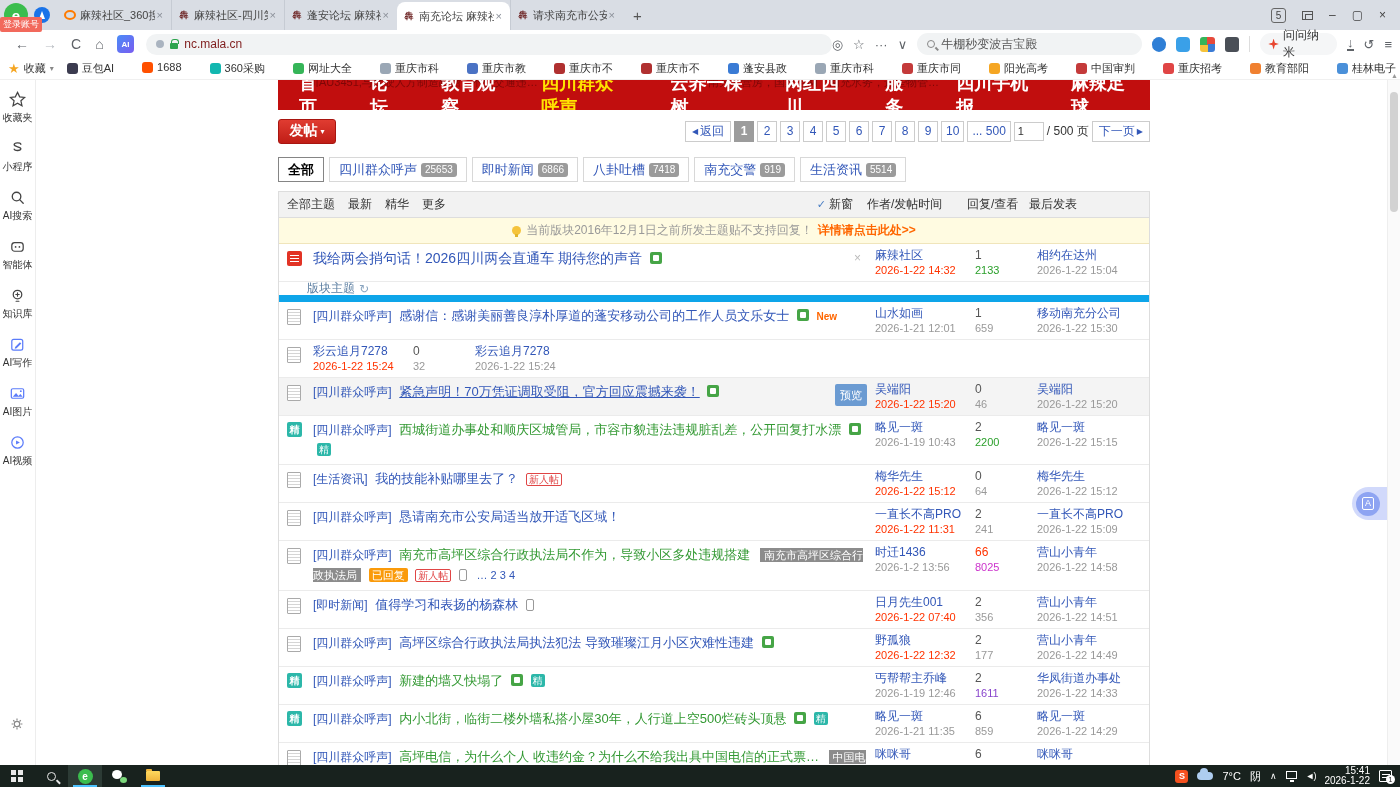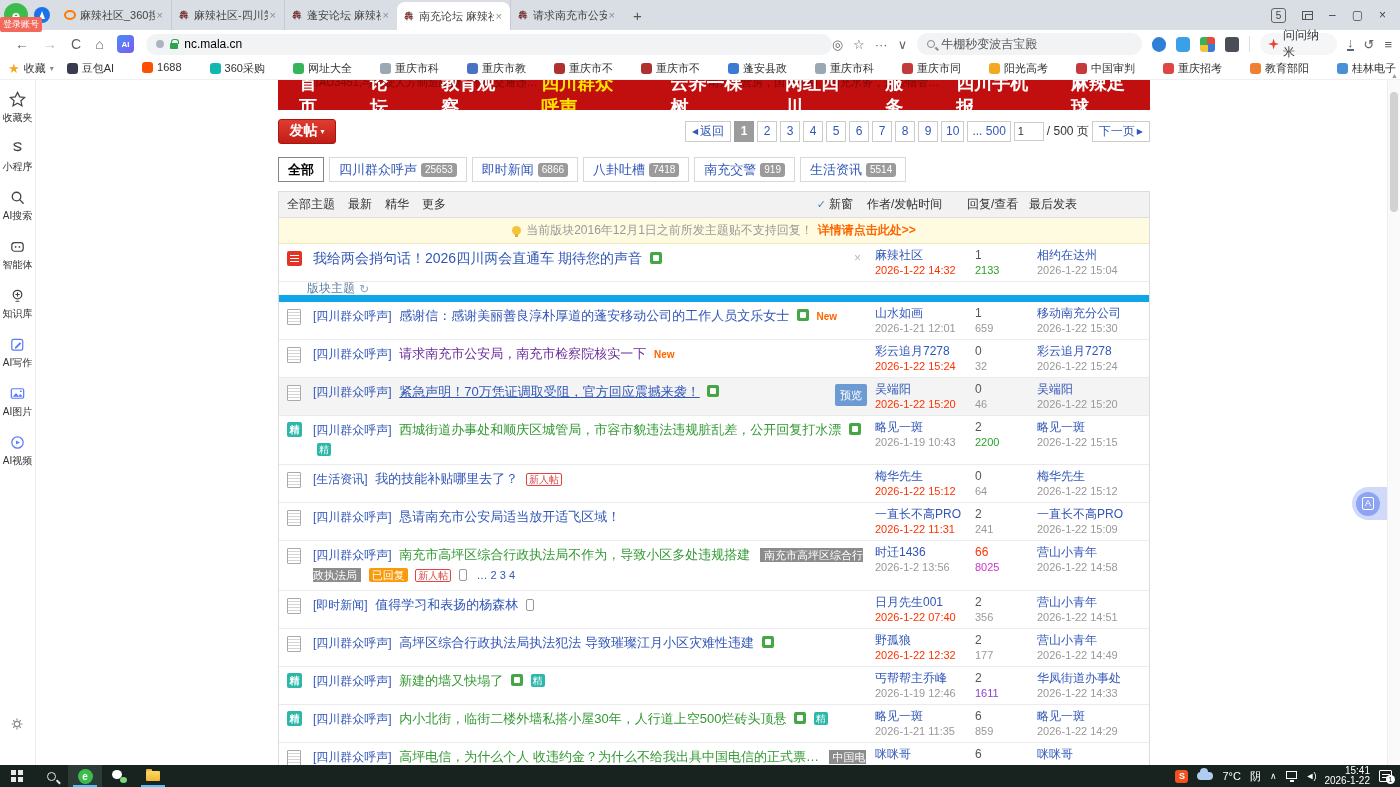--- a/index.html
+++ b/index.html
@@ -23,21 +23,21 @@
   .tabcount{width:15px;height:15px;border:1px solid #666;border-radius:3px;font-size:10px;display:flex;align-items:center;justify-content:center}
   .restore{width:11px;height:9px;border:1px solid #555;position:relative}
   .restore::after{content:"";position:absolute;left:2px;top:2px;width:6px;height:4px;border:1px solid #555}
   .wc{font-size:12px}
 
   
   .toolbar{position:absolute;top:30px;left:0;right:0;height:28px;background:#fff;display:flex;align-items:center;padding:0 8px}
   .navic{font-size:14px;color:#5f6368;margin:0 7px}
   .navic.dim{color:#b6bac0}
   .aibtn{width:18px;height:18px;border-radius:4px;background:linear-gradient(135deg,#4a8cf7,#7a5cf0);color:#fff;font-size:8px;font-weight:bold;display:flex;align-items:center;justify-content:center;margin:0 6px}
-  .urlbox{height:21px;width:700px;background:#f1f3f4;border-radius:11px;display:flex;align-items:center;padding:0 10px;margin-left:6px;font-size:12px;color:#000000;gap:6px}
+  .urlbox{height:21px;width:700px;background:#f1f3f4;border-radius:11px;display:flex;align-items:center;padding:0 10px;margin-left:6px;font-size:12px;color:#7f1d1d;gap:6px}
   .shield{width:8px;height:8px;border-radius:50%;background:#aab4c0}
   .lock{width:8px;height:6px;background:#2da44e;border-radius:1px;position:relative;margin-top:4px}
   .lock::before{content:"";position:absolute;top:-4px;left:1px;width:6px;height:4px;border:1.5px solid #2da44e;border-bottom:none;border-radius:3px 3px 0 0}
   .tb-right{margin-left:auto;display:flex;align-items:center;gap:10px}
   .smallic{font-size:13px;color:#5f6368}
   .searchbox{height:22px;width:232px;background:#f1f3f4;border-radius:11px;display:flex;align-items:center;padding:0 10px;font-size:12px;color:#555;gap:6px}
   .mag{width:8px;height:8px;border:1.5px solid #888;border-radius:50%;position:relative}
   .mag::after{content:"";position:absolute;left:7px;top:7px;width:4px;height:1.5px;background:#888;transform:rotate(45deg)}
   .extic{width:15px;height:15px;border-radius:50%}
   .ext1{background:#2f7fd6}
@@ -627,30 +627,20 @@
               <span class="v" style="color: rgb(153, 153, 153);">659</span>
             </span>
             <span class="t-last">
               <a class="u">移动南充分公司</a>
               <span class="d">2026-1-22 15:30</span>
             </span>
           </div>
 
           <div class="thread-row">
             <span class="t-icon" data-type="page"></span>
-            <span class="t-main">
-              
-              <a class="cat">[四川群众呼声]</a>
-              <a class="title" style="color: rgb(106, 43, 156);">请求南充市公安局，南充市检察院核实一下</a>
-              <span>
-                
-              
-                  <span class="badge" data-type="new">New</span>
-                </span>
-            </span>
             <span class="t-author">
               <a class="u">彩云追月7278</a>
               <span class="d" style="color: rgb(255, 51, 0);">2026-1-22 15:24</span>
             </span>
             <span class="t-nums">
               <span class="r">0</span>
               <span class="v" style="color: rgb(153, 153, 153);">32</span>
             </span>
             <span class="t-last">
               <a class="u">彩云追月7278</a>

